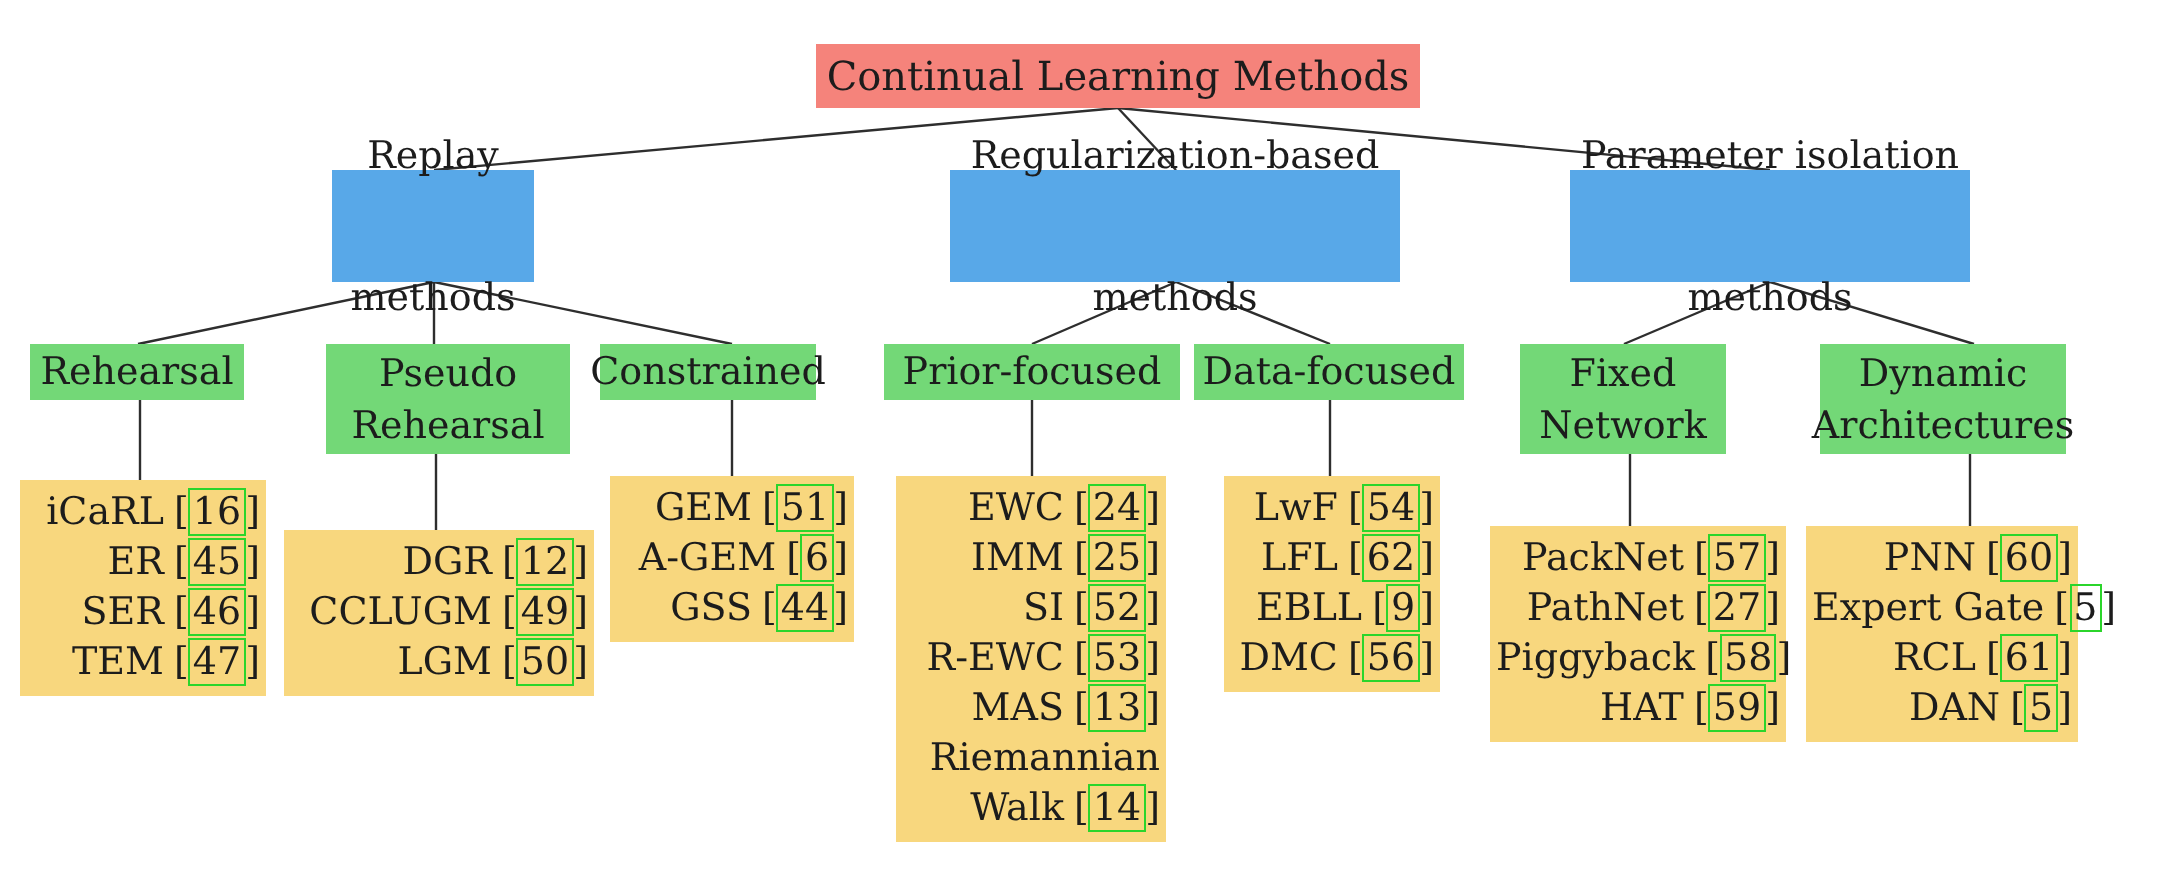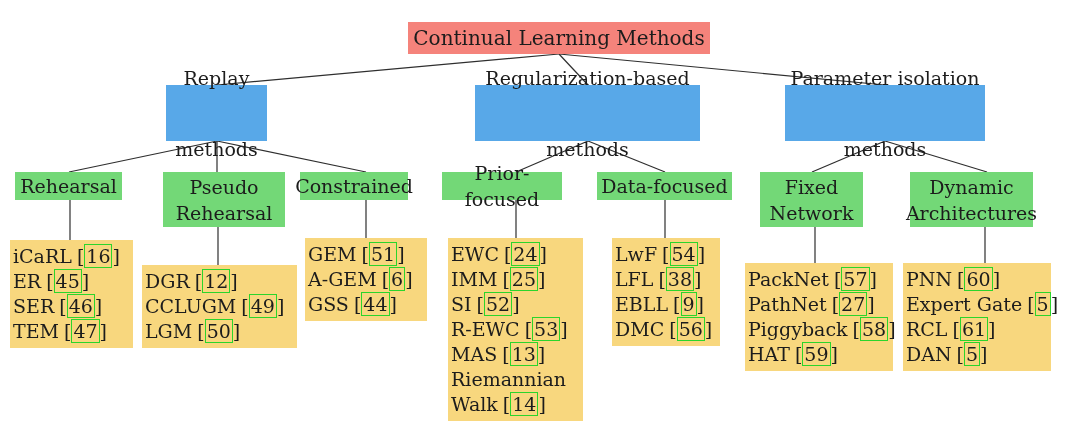--- a/index.html
+++ b/index.html
@@ -20,21 +20,21 @@
   svg.connectors line{stroke:var(--line-color);stroke-width:1.2;}
   .node{
     position:absolute;z-index:1;display:flex;flex-direction:column;
     justify-content:center;align-items:center;text-align:center;
     font-size:19px;line-height:26px;box-sizing:border-box;
   }
   .root{background:var(--root-bg);font-size:20px;}
   .branch{background:var(--branch-bg);gap:45px;}
   .group{background:var(--group-bg);}
   .leaf{
-    position:absolute;z-index:1;background:var(--leaf-bg);text-align:left;
+    position:absolute;z-index:1;background:var(--leaf-bg);text-align:right;
     font-size:19px;line-height:25px;box-sizing:border-box;padding:4px 3px;
   }
   .mline{white-space:nowrap;}
   .mname{margin-right:5px;}
   .cite{border:1px solid var(--cite-border);padding:0 1px;cursor:pointer;}
 </style>
 </head>
 <body>
 
 <div class="canvas">
@@ -84,21 +84,21 @@
   <div class="node group" style="left:15px;top:172px;width:107px;height:28px">
     <div>Rehearsal</div>
   </div>
   <div class="node group" style="left:163px;top:172px;width:122px;height:55px">
     <div>Pseudo</div>
     <div>Rehearsal</div>
   </div>
   <div class="node group" style="left:300px;top:172px;width:108px;height:28px">
     <div>Constrained</div>
   </div>
-  <div class="node group" style="left:442px;top:172px;width:120px;height:28px">
+  <div class="node group" style="left:442px;top:172px;width:148px;height:28px">
     <div>Prior-focused</div>
   </div>
   <div class="node group" style="left:597px;top:172px;width:135px;height:28px">
     <div>Data-focused</div>
   </div>
   <div class="node group" style="left:760px;top:172px;width:103px;height:55px">
     <div>Fixed</div>
     <div>Network</div>
   </div>
   <div class="node group" style="left:910px;top:172px;width:123px;height:55px">
@@ -130,32 +130,32 @@
     <div class="mline"><span class="mname">IMM</span><span>[</span><span class="cite">25</span><span>]</span></div>
     <div class="mline"><span class="mname">SI</span><span>[</span><span class="cite">52</span><span>]</span></div>
     <div class="mline"><span class="mname">R-EWC</span><span>[</span><span class="cite">53</span><span>]</span></div>
     <div class="mline"><span class="mname">MAS</span><span>[</span><span class="cite">13</span><span>]</span></div>
     <div class="mline"><span>Riemannian</span></div>
     <div class="mline"><span class="mname">Walk</span><span>[</span><span class="cite">14</span><span>]</span></div>
   </div>
 
   <div class="leaf" style="left:612px;top:238px;width:108px">
     <div class="mline"><span class="mname">LwF</span><span>[</span><span class="cite">54</span><span>]</span></div>
-    <div class="mline"><span class="mname">LFL</span><span>[</span><span class="cite">38</span><span>]</span></div>
+    <div class="mline"><span class="mname">LFL</span><span>[</span><span class="cite">62</span><span>]</span></div>
     <div class="mline"><span class="mname">EBLL</span><span>[</span><span class="cite">9</span><span>]</span></div>
     <div class="mline"><span class="mname">DMC</span><span>[</span><span class="cite">56</span><span>]</span></div>
   </div>
 
   <div class="leaf" style="left:745px;top:263px;width:148px">
     <div class="mline"><span class="mname">PackNet</span><span>[</span><span class="cite">57</span><span>]</span></div>
     <div class="mline"><span class="mname">PathNet</span><span>[</span><span class="cite">27</span><span>]</span></div>
     <div class="mline"><span class="mname">Piggyback</span><span>[</span><span class="cite">58</span><span>]</span></div>
     <div class="mline"><span class="mname">HAT</span><span>[</span><span class="cite">59</span><span>]</span></div>
   </div>
 
-  <div class="leaf" style="left:903px;top:263px;width:148px">
+  <div class="leaf" style="left:903px;top:263px;width:136px">
     <div class="mline"><span class="mname">PNN</span><span>[</span><span class="cite">60</span><span>]</span></div>
     <div class="mline"><span class="mname">Expert Gate</span><span>[</span><span class="cite">5</span><span>]</span></div>
     <div class="mline"><span class="mname">RCL</span><span>[</span><span class="cite">61</span><span>]</span></div>
     <div class="mline"><span class="mname">DAN</span><span>[</span><span class="cite">5</span><span>]</span></div>
   </div>
 
 </div>
 
 </body></html>

